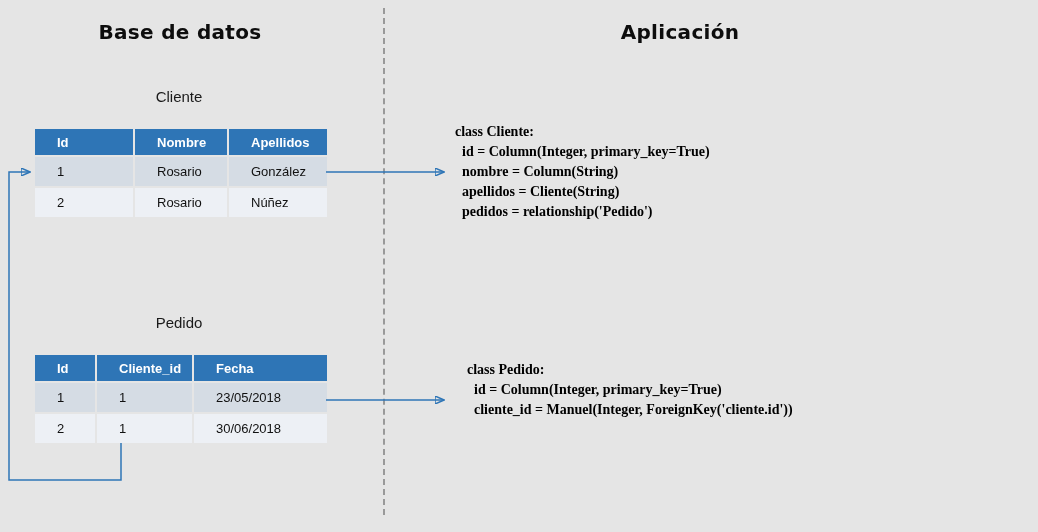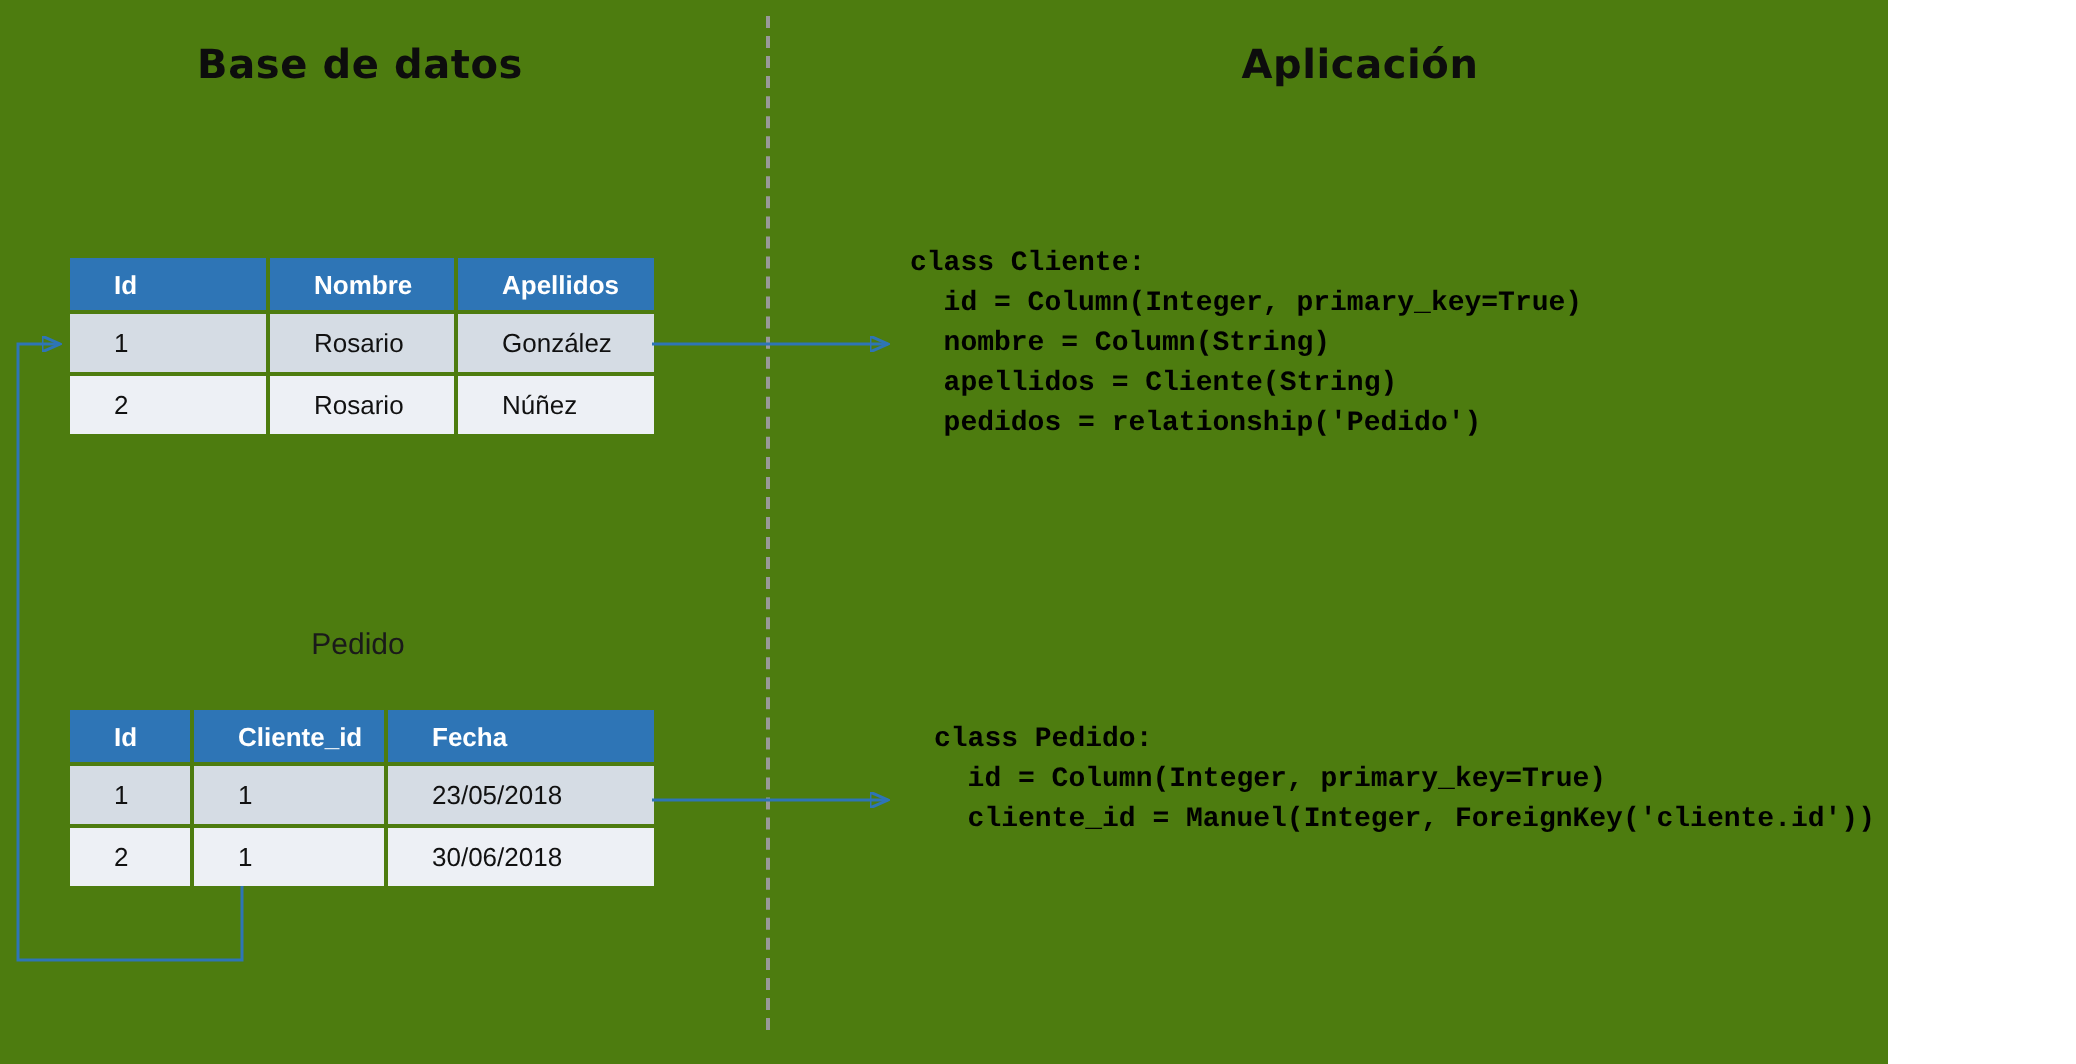--- a/index.html
+++ b/index.html
@@ -1,52 +1,53 @@
 <!DOCTYPE html>
 <html><head>
 <meta charset="utf-8">
 <style>
   * { margin:0; padding:0; box-sizing:border-box; }
   html,body { background:#ffffff; }
   body { font-family:"Liberation Sans", sans-serif; }
-  .canvas { position:relative; width:944px; height:532px; background:#4d7c0f; overflow:hidden; }
+  .canvas { position:relative; width:1038px; height:532px; background:#e5e5e5; overflow:hidden; }
 
   .panel-title { position:absolute; font-size:20px; font-weight:800; color:#0d0d0d; text-align:center; letter-spacing:.3px; font-family:"DejaVu Sans","Liberation Sans",sans-serif; }
   .panel-title.left  { left:0px;   top:20px; width:360px; }
   .panel-title.right { left:420px; top:20px; width:520px; }
 
   .divider { position:absolute; left:383px; top:8px; height:507px; width:0; border-left:2px dashed #999999; }
 
   .table-title { position:absolute; width:288px; text-align:center; font-size:15px; color:#1a1a1a; }
 
   .tbl { position:absolute; display:grid; gap:2px; }
   #tbl-cliente { left:35px; top:129px; grid-template-columns:98px 92px 98px; grid-template-rows:26px 29px 29px; }
   #tbl-pedido  { left:35px; top:355px; grid-template-columns:60px 95px 133px; grid-template-rows:26px 29px 29px; }
   .cell { font-size:13px; padding-left:22px; display:flex; align-items:center; color:#111111; }
   .cell.th   { background:#2e75b6; color:#ffffff; font-weight:700; font-size:13px; }
   .cell.odd  { background:#d5dce4; }
   .cell.even { background:#edf0f5; }
 
   .code { position:absolute; left:455px; font-family:"Liberation Mono","DejaVu Sans Mono",monospace; font-size:14px; font-weight:700; color:#000000; }
-  .code .line { white-space:pre; line-height:20px; }
+  .code .line { white-space:pre; line-height:20px;font-family:Liberation Serif, serif; }
   #code-cliente { top:122px; }
   #code-pedido  { top:360px;margin-left:12px; }
 
   svg.arrows { position:absolute; left:0; top:0; pointer-events:none; }
   svg.arrows line, svg.arrows path { stroke:#2e75b6; stroke-width:1.5; fill:none; }
 </style>
 </head>
 <body>
 
 <div class="canvas">
 
   <div class="panel-title left">Base de datos</div>
   <div class="panel-title right">Aplicación</div>
   <div class="divider"></div>
 
+  <div class="table-title" style="left:35px; top:88px;">Cliente</div>
   <div id="tbl-cliente" class="tbl">
     <div class="cell th">Id</div>
     <div class="cell th">Nombre</div>
     <div class="cell th">Apellidos</div>
     <div class="cell odd">1</div>
     <div class="cell odd">Rosario</div>
     <div class="cell odd">González</div>
     <div class="cell even">2</div>
     <div class="cell even">Rosario</div>
     <div class="cell even">Núñez</div>

